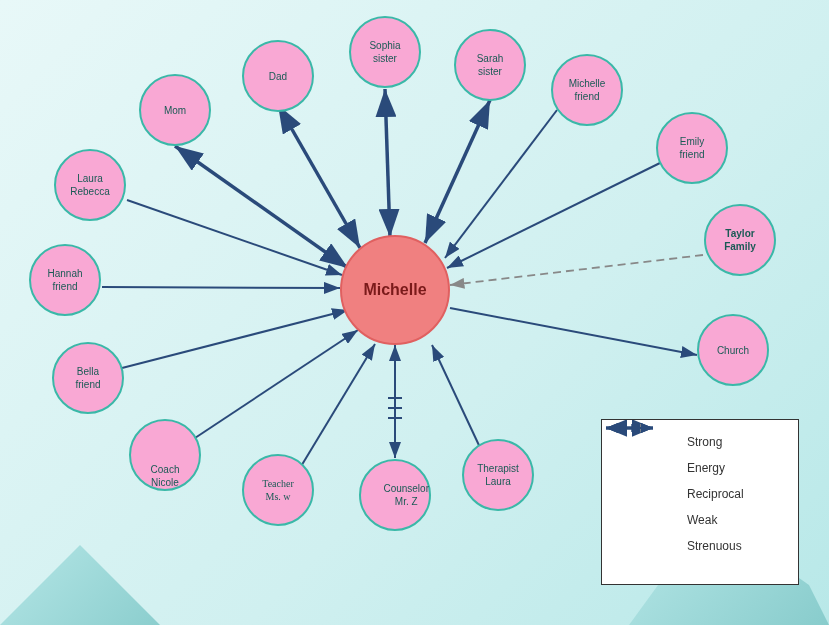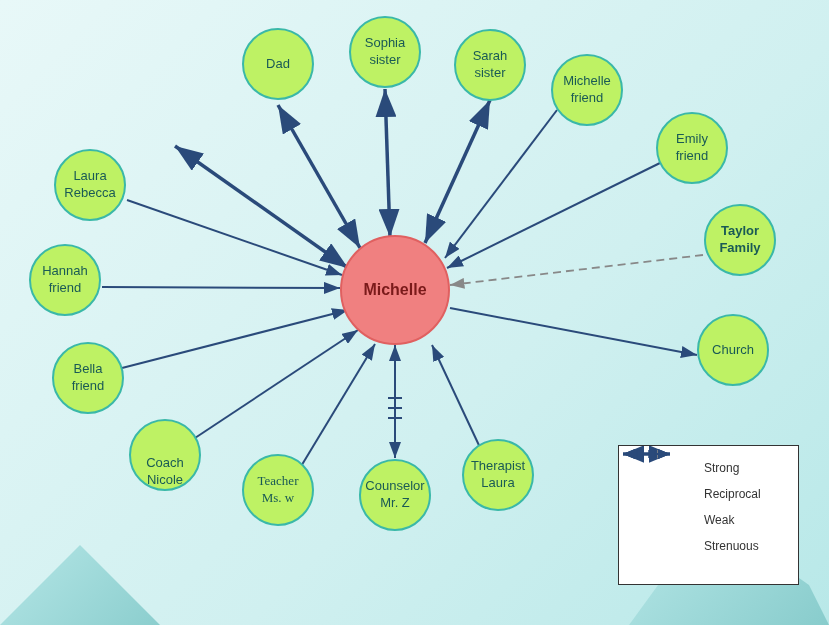--- a/index.html
+++ b/index.html
@@ -22,25 +22,25 @@
       display: flex;
       align-items: center;
       justify-content: center;
       text-align: center;
       font-size: 12px;
       font-weight: 500;
       color: #333;
       z-index: 10;
     }
     .node-satellite {
-      background-color: #bef264;
+      background-color: #f9a8d4;
       border: 2px solid #3ab8a8;
       width: 72px;
       height: 72px;
-      font-size: 13px;
+      font-size: 10px;
       line-height: 1.3;
       color: #1a5a55;
     }
     .node-center {
       background-color: #f08080;
       border: 2px solid #e06060;
       width: 110px;
       height: 110px;
       font-size: 16px;
       font-weight: bold;
@@ -54,21 +54,21 @@
       z-index: 5;
     }
     .legend-box {
       position: absolute;
       bottom: 40px;
       right: 30px;
       background: white;
       border: 1.5px solid #333;
       padding: 14px 20px;
       z-index: 20;
-      width: 181px;
+      width: 198px;
     }
     .legend-item {
       display: flex;
       align-items: center;
       margin-bottom: 10px;
     }
     .legend-item:last-child { margin-bottom: 16px; }
     .legend-line {
       width: 55px;
       height: 16px;
@@ -149,21 +149,24 @@
 
     <line x1="484" y1="456" x2="432" y2="345" stroke="#2a4a7a" stroke-width="2" marker-end="url(#arrowhead-energy)"></line>
 
     <line x1="395" y1="458" x2="395" y2="345" stroke="#2a4a7a" stroke-width="2" marker-end="url(#arrowhead-strong)" marker-start="url(#arrowhead-strong-rev)"></line>
 
     <line x1="388" y1="398" x2="402" y2="398" stroke="#2a4a7a" stroke-width="2"></line>
     <line x1="388" y1="408" x2="402" y2="408" stroke="#2a4a7a" stroke-width="2"></line>
     <line x1="388" y1="418" x2="402" y2="418" stroke="#2a4a7a" stroke-width="2"></line>
   </svg>
 
-  <div class="node node-satellite" style="left:242px; top:28px;">
+  <div class="node node-satellite" style="left:139px; top:74px;">
+    <span>Mom</span>
+  </div>
+  <div class="node node-satellite" style="left:242px; top:40px;">
     <span>Dad</span>
   </div>
   <div class="node node-satellite" style="left:349px; top:16px;">
     <span style="white-space:pre-line">Sophia
 sister</span>
   </div>
   <div class="node node-satellite" style="left:454px; top:29px;">
     <span style="white-space:pre-line">Sarah
 sister</span>
   </div>
@@ -195,21 +198,21 @@
 friend</span>
   </div>
   <div class="node node-satellite" style="left:129px; top:419px;align-items:flex-end;">
     <span style="white-space:pre-line">Coach
 Nicole</span>
   </div>
   <div class="node node-satellite" style="left:242px; top:454px;font-family:Liberation Serif, serif;">
     <span style="white-space:pre-line">Teacher
 Ms. w</span>
   </div>
-  <div class="node node-satellite" style="left:359px; top:459px;">
+  <div class="node node-satellite" style="left:359px; top:459px;justify-content:flex-end;">
     <span style="white-space:pre-line">Counselor
 Mr. Z</span>
   </div>
   <div class="node node-satellite" style="left:462px; top:439px;">
     <span style="white-space:pre-line">Therapist
 Laura</span>
   </div>
 
   <div class="node node-center" style="left:340px; top:235px;">
     <span>Michelle</span>
@@ -224,20 +227,33 @@
               <polygon points="0 0, 6 2.5, 0 5" fill="#2a4a7a"></polygon>
             </marker>
             <marker id="leg-arrow-strong-rev" markerWidth="6" markerHeight="5" refX="0" refY="2.5" orient="auto">
               <polygon points="6 0, 0 2.5, 6 5" fill="#2a4a7a"></polygon>
             </marker>
           </defs>
           <line x1="4" y1="8" x2="51" y2="8" stroke="#2a4a7a" stroke-width="3.5" marker-end="url(#leg-arrow-strong)" marker-start="url(#leg-arrow-strong-rev)"></line>
         </svg>
       </div>
       <span class="legend-label">Strong</span>
+    </div>
+    <div class="legend-item">
+      <div class="legend-line">
+        <svg width="55" height="16">
+          <defs>
+            <marker id="leg-arrow-energy" markerWidth="6" markerHeight="5" refX="6" refY="2.5" orient="auto">
+              <polygon points="0 0, 6 2.5, 0 5" fill="#2a4a7a"></polygon>
+            </marker>
+          </defs>
+          <line x1="4" y1="8" x2="49" y2="8" stroke="#2a4a7a" stroke-width="2" marker-end="url(#leg-arrow-energy)"></line>
+        </svg>
+      </div>
+      <span class="legend-label">Energy</span>
     </div>
     <div class="legend-item">
       <div class="legend-line">
         <svg width="55" height="16">
           <defs>
             <marker id="leg-arrow-recip-r" markerWidth="6" markerHeight="5" refX="6" refY="2.5" orient="auto">
               <polygon points="0 0, 6 2.5, 0 5" fill="#2a4a7a"></polygon>
             </marker>
             <marker id="leg-arrow-recip-l" markerWidth="6" markerHeight="5" refX="0" refY="2.5" orient="auto">
               <polygon points="6 0, 0 2.5, 6 5" fill="#2a4a7a"></polygon>

